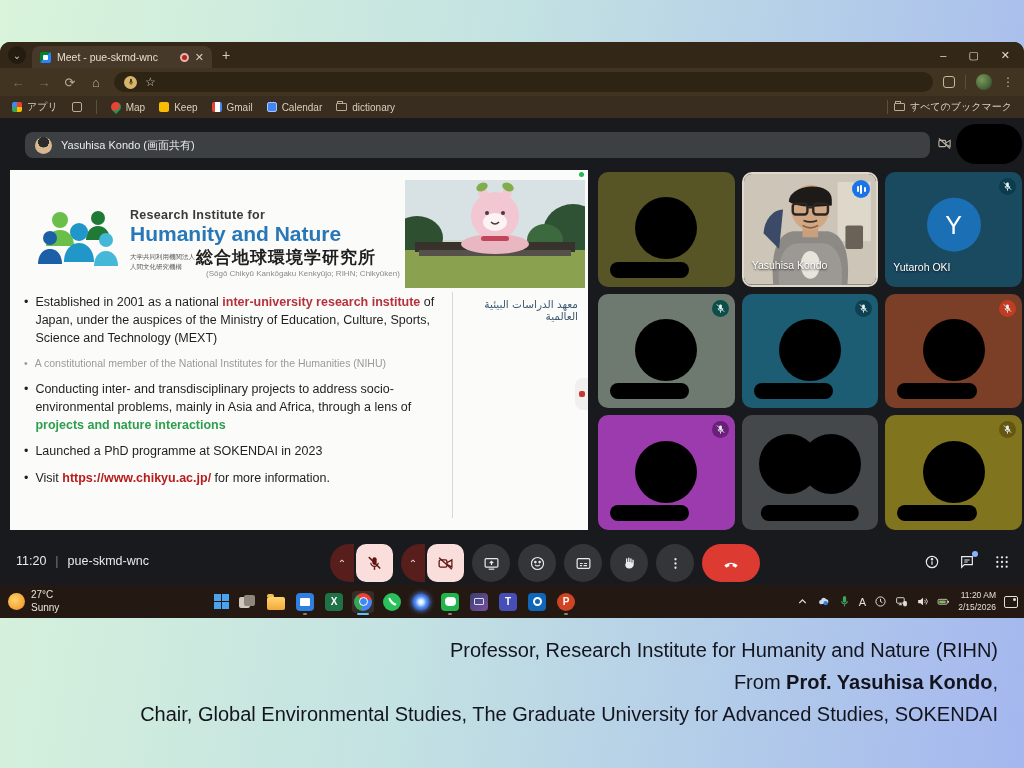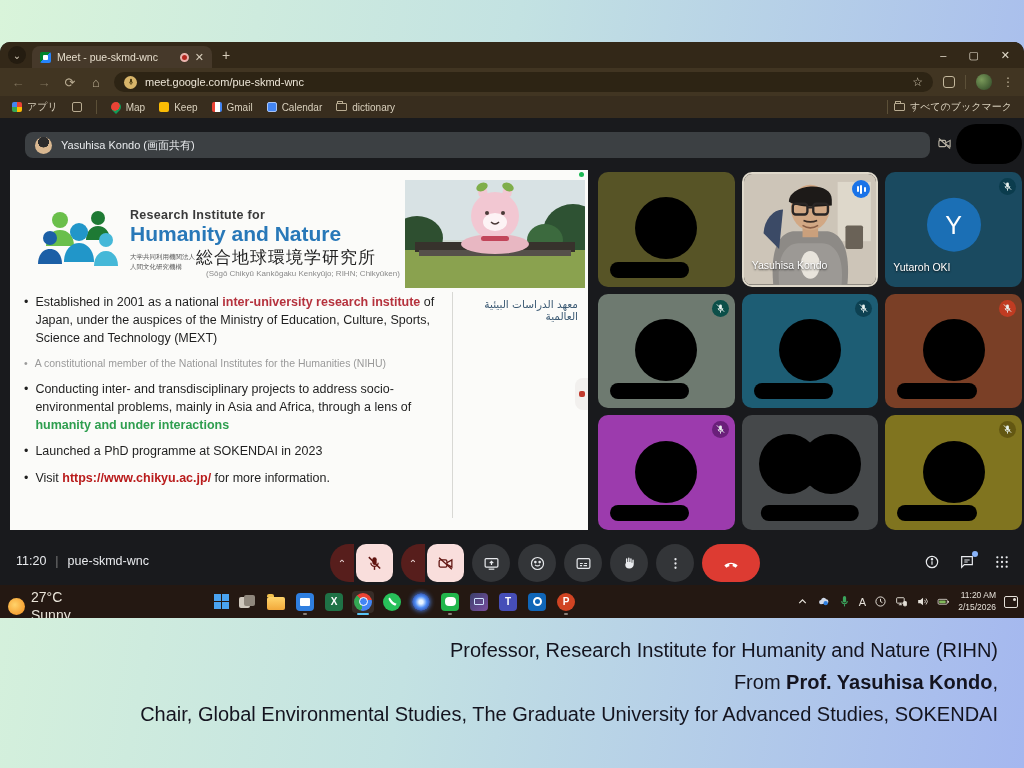--- a/index.html
+++ b/index.html
@@ -63,21 +63,21 @@
   .camoff-status svg{width:15px;height:15px;}
   .privacy-blob { position:absolute; top:6px; right:2px; width:66px; height:40px; background:#000; border-radius:20px; }
 
   
   .slide { position:absolute; top:52px; left:10px; width:578px; height:360px; background:#fbfbf9; }
   .slide-greendot { position:absolute; top:2px; right:4px; width:5px; height:5px; border-radius:50%; background:#1db954; }
   .logo-svg { position:absolute; top:28px; left:26px; }
   .logo-top { position:absolute; top:38px; left:120px; font-size:12.5px; font-weight:bold; color:#3a3a3a; letter-spacing:.3px; }
   .logo-main { position:absolute; top:52px; left:120px; font-size:21px; font-weight:bold; }
   .org-small { position:absolute; top:82px; left:120px; font-size:6.5px; color:#555; line-height:1.5; }
-  .org-jp { position:absolute; top:76px; left:186px; font-size:17px; font-weight:normal; color:#1f1f1f; letter-spacing:1px; font-family:"DejaVu Sans",sans-serif;}
+  .org-jp { position:absolute; top:76px; left:186px; font-size:17px; font-weight:bold; color:#1f1f1f; letter-spacing:1px; font-family:"DejaVu Sans",sans-serif;}
   .org-romaji { position:absolute; top:99px; left:196px; font-size:8px; color:#8a8a8a; }
   .slide-photo { position:absolute; top:10px; left:395px; width:180px; height:108px; }
   .arabic { position:absolute; top:128px; left:450px; width:118px; font-size:10.5px; color:#3c5a74; direction:rtl; font-family:"DejaVu Sans",sans-serif; }
   .slide-divider { position:absolute; left:442px; top:122px; bottom:12px; width:1px; background:#d8d8d4; }
   .bullets { position:absolute; top:124px; left:14px; width:420px; }
   .bullet { display:flex; gap:7px; font-size:12.5px; color:#1f1f1f; line-height:1.42; margin-bottom:9px; }
   .bullet .dot { flex:0 0 auto; }
   .bullet.small { font-size:10.5px; color:#9a9a9a; margin-bottom:10px;}
   .bullet b { font-weight:bold; }
   .reaction-tab { position:absolute; right:0; top:208px; width:13px; height:32px; background:#f2f0ee; border-radius:8px 0 0 8px; display:flex; align-items:center; justify-content:center; }
@@ -115,21 +115,21 @@
   .ctl-end svg{ width:20px; height:20px; }
   .mt-right { position:absolute; right:14px; top:12px; display:flex; gap:19px; align-items:center; color:#e8eaed; }
   .mt-right svg { width:16px; height:16px; }
   .chat-wrap { position:relative; }
   .chat-dot { position:absolute; top:-3px; right:-3px; width:6px; height:6px; border-radius:50%; background:#8ab4f8; }
 
   
   .taskbar { position:absolute; left:0; right:0; bottom:0; height:33px; background:#241812; }
   .weather { position:absolute; left:8px; top:4px; display:flex; gap:6px; align-items:center; }
   .sun { width:17px; height:17px; border-radius:50%; background:radial-gradient(circle at 40% 40%, #ffd36b, #f28c1b); }
-  .weather-txt { color:#eae5da; font-size:14px; line-height:1.25; }
+  .weather-txt { color:#eae5da; font-size:10px; line-height:1.25; }
   .tb-center { position:absolute; left:214px; top:0; height:33px; display:flex; align-items:center; gap:7px; }
   .winlogo { width:15px; height:15px; display:grid; grid-template-columns:1fr 1fr; gap:1.5px; }
   .winlogo span { background:#4aa3f0; }
   .searchbox { width:148px; height:22px; border-radius:11px; background:#3f3226; border:1px solid #564431; display:flex; align-items:center; gap:6px; padding:0 8px; }
   .searchbox .mag { width:9px; height:9px; border:1.4px solid #d8d0c0; border-radius:50%; position:relative; flex:0 0 auto;}
   .searchbox .mag::after{content:"";position:absolute;width:4px;height:1.4px;background:#d8d0c0;transform:rotate(45deg);left:7px;top:8px;}
   .searchbox .stxt { color:#d8d0c0; font-size:10px; flex:1; }
   .bird { width:14px; height:12px; flex:0 0 auto;}
   .appicons { display:flex; gap:7px; align-items:center; }
   .ai { width:22px; height:22px; display:flex; align-items:center; justify-content:center; position:relative; }
@@ -198,21 +198,20 @@
     <span class="nav-ic">⟳</span>
     <span class="nav-ic">⌂</span>
     <div class="urlpill">
       <span class="mic-permission">
         <svg viewBox="0 0 24 24" fill="#4a3a12">
             <path d="M9 5a3 3 0 0 1 6 0v6a3 3 0 0 1-6 0z"></path>
             <path d="M6 11a6 6 0 0 0 12 0h-1.8a4.2 4.2 0 0 1-8.4 0z"></path>
             <rect x="11" y="17" width="2" height="4"></rect>
           </svg>
       </span>
-      <span class="url-text">meet.google.com/pue-skmd-wnc</span>
       <span class="star">☆</span>
     </div>
     <span class="ext-ic"></span>
     <span class="navdiv"></span>
     <span class="avatar-nav"></span>
     <span class="kebab">⋮</span>
   </div>
 
   <div class="bookmarks">
     <span class="bm">
@@ -321,21 +320,21 @@
         <div class="bullet">
             <span class="dot">•</span>
             <span><span>Established in 2001 as a national </span><b style="color: rgb(181, 50, 61); margin-top: 28px;">inter-university research institute</b><span> of Japan, under the auspices of the Ministry of Education, Culture, Sports, Science and Technology (MEXT)</span></span>
           </div>
         <div class="bullet small">
             <span class="dot">•</span>
             <span>A constitutional member of the National Institutes for the Humanities (NIHU)</span>
           </div>
         <div class="bullet">
             <span class="dot">•</span>
-            <span><span>Conducting inter- and transdisciplinary projects to address socio-environmental problems, mainly in Asia and Africa, through a lens of </span><b style="color: rgb(46, 158, 79);">humanity and under interactions</b></span>
+            <span><span>Conducting inter- and transdisciplinary projects to address socio-environmental problems, mainly in Asia and Africa, through a lens of </span><b style="color: rgb(46, 158, 79);">projects and nature interactions</b></span>
           </div>
         <div class="bullet">
             <span class="dot">•</span>
             <span>Launched a PhD programme at SOKENDAI in 2023</span>
           </div>
         <div class="bullet">
             <span class="dot">•</span>
             <span><span>Visit </span><b style="color: #b91c1c;">https://www.chikyu.ac.jp/</b><span> for more information.</span></span>
           </div>
       </div>

